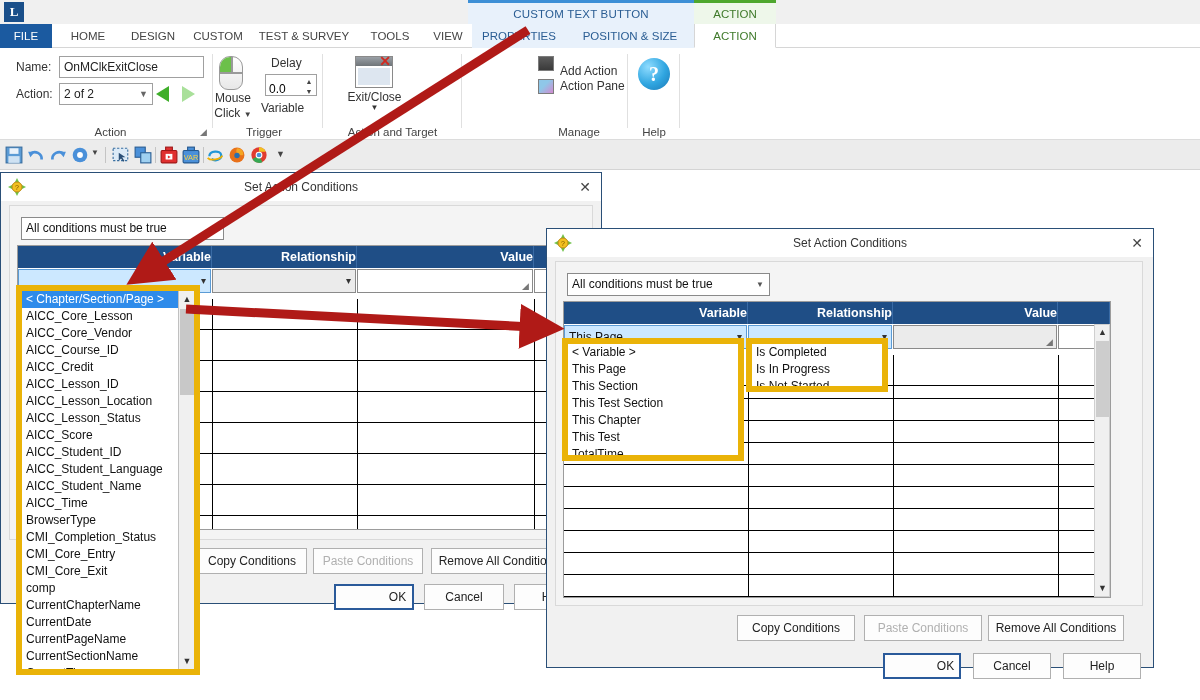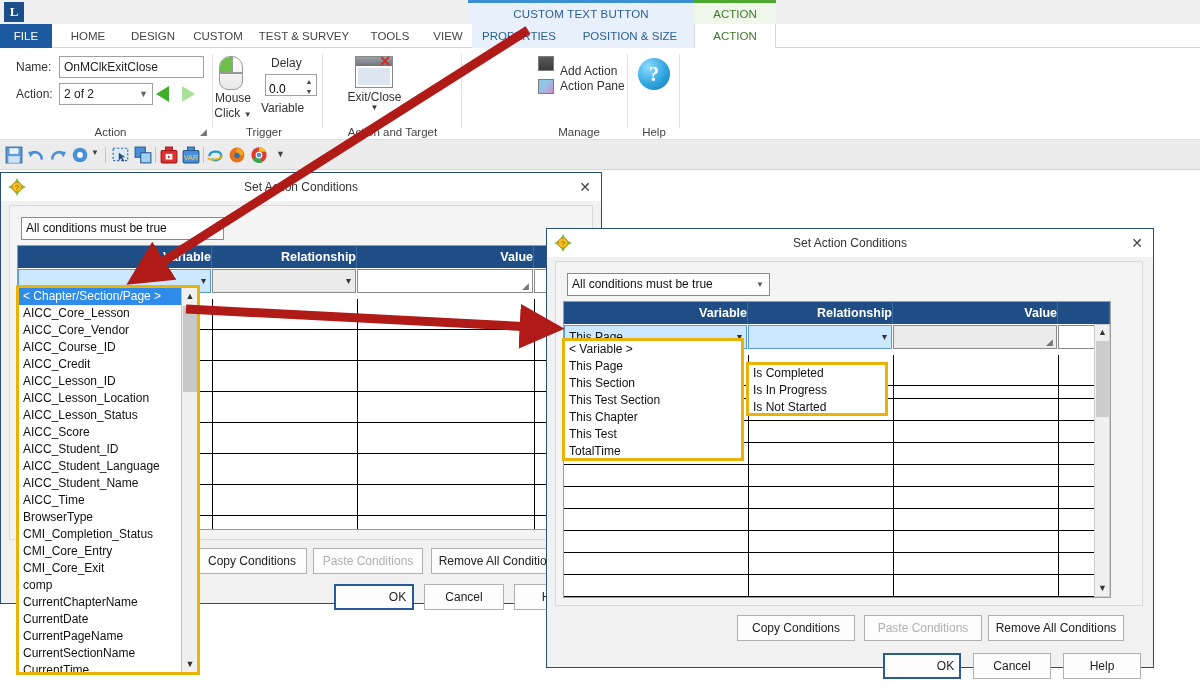--- a/index.html
+++ b/index.html
@@ -147,21 +147,21 @@
     font-size:12px; color:#111; padding:0 4px; line-height:22px;
   }
   .row-sel-var .cr { position:absolute; right:4px; top:0; line-height:22px; font-size:10px; color:#333; }
   .row-val {
     position:absolute; background:#ebebeb; border:1px solid #8a8a8a;
   }
   .row-val .mk { position:absolute; right:3px; bottom:1px; font-size:9px; color:#777; }
 
   
   .ddlist {
-    position:absolute; background:#fff; border:3px solid #eab308;
+    position:absolute; background:#fff; border:6px solid #eab308;
     overflow:hidden; z-index:50;
   }
   .ddlist .item { height:17px; line-height:17px; font-size:12px; color:#111; padding-left:4px; white-space:nowrap; }
   .ddlist .item.sel { background:#2e8bea; color:#fff; }
   .ddlist .item.indent { padding-left:16px; }
 
   .ddscroll { position:absolute; top:0; right:0; width:16px; bottom:0; background:#f0f0f0; border-left:1px solid #c0c0c0; }
   .ddscroll .up, .ddscroll .dn { position:absolute; left:0; width:16px; height:16px; text-align:center; line-height:16px; font-size:9px; color:#333; background:#f0f0f0;}
   .ddscroll .up { top:0; }
   .ddscroll .dn { bottom:0; }
@@ -534,21 +534,21 @@
     <div class="item">This Page</div>
     <div class="item">This Section</div>
     <div class="item">This Test Section</div>
     <div class="item">This Chapter</div>
     <div class="item">This Test</div>
     <div class="item">TotalTime</div>
     <div class="item indent">AU: A001</div>
 
   </div>
 
-  <div class="ddlist" style="left:746px; top:338px; width:142px; height:54px;margin-top:24px;">
+  <div class="ddlist" style="left:746px; top:338px; width:142px; height:54px;">
     <div class="item">Is Completed</div>
     <div class="item">Is In Progress</div>
     <div class="item">Is Not Started</div>
   </div>
 
   <svg class="arrows" viewBox="0 0 1200 700">
     <defs>
       <marker id="ah" markerWidth="5" markerHeight="5" refX="3.6" refY="2.5" orient="auto">
         <polygon points="0,0 5,2.5 0,5" fill="#b01a17"></polygon>
       </marker>

